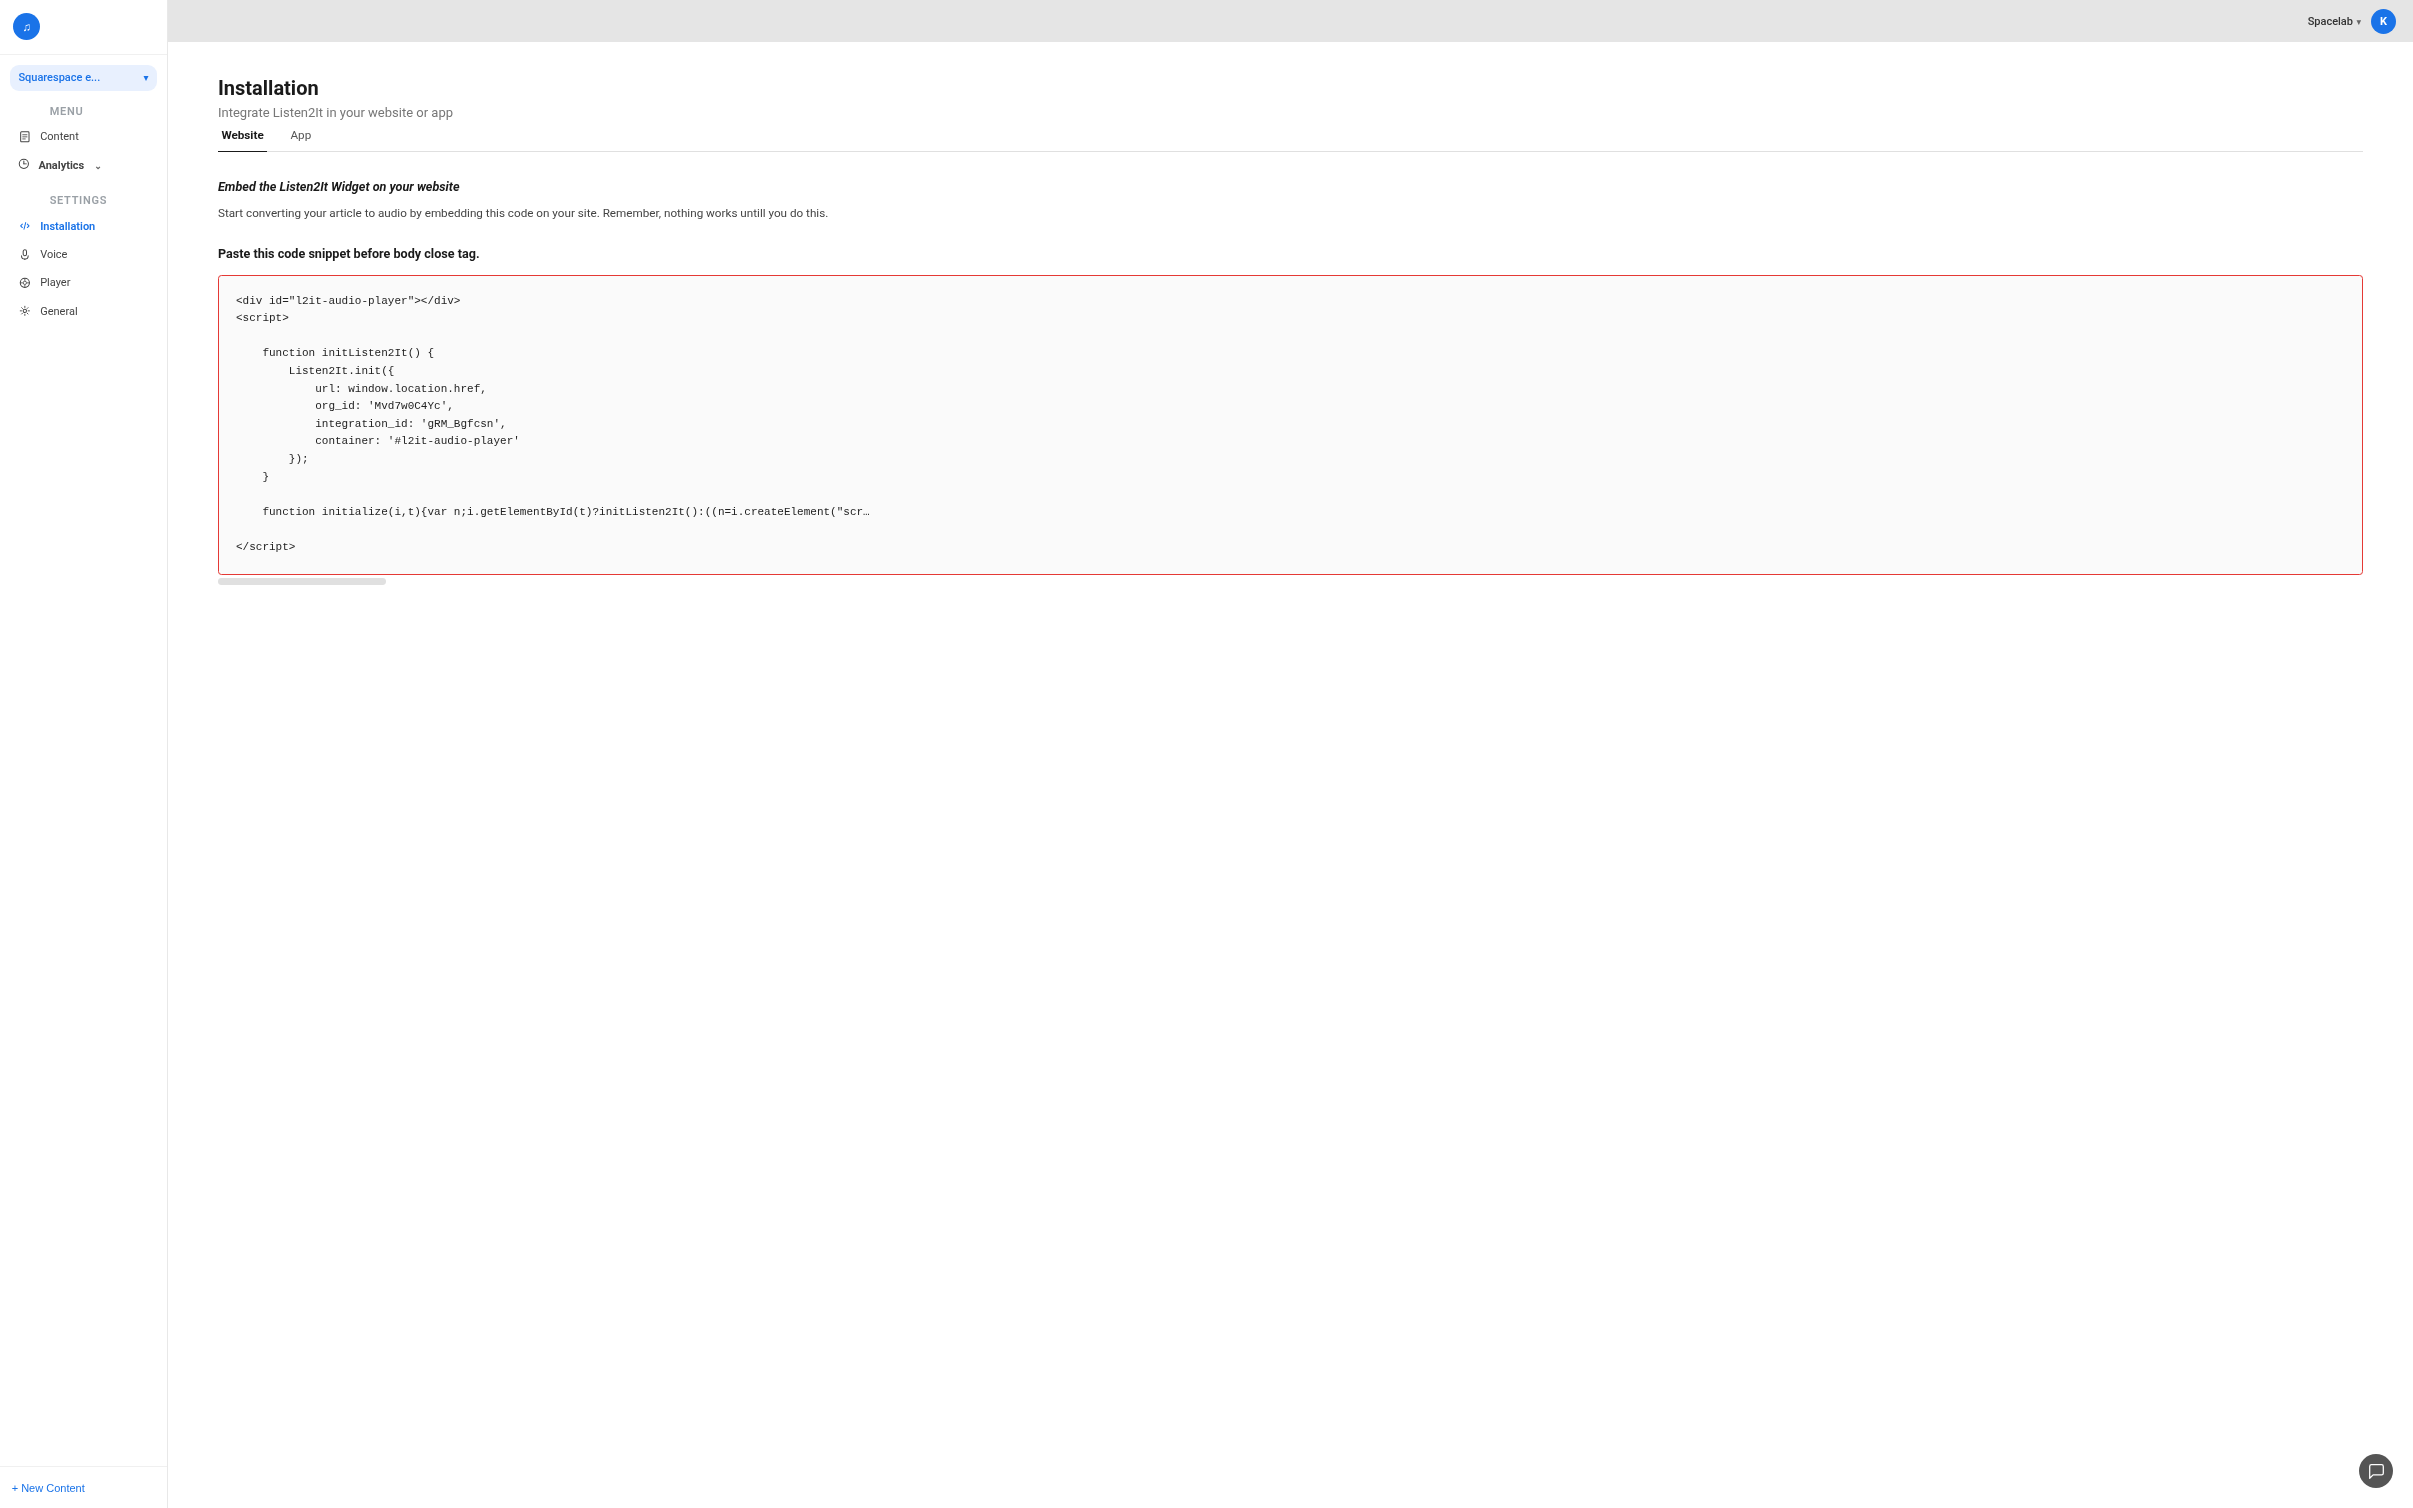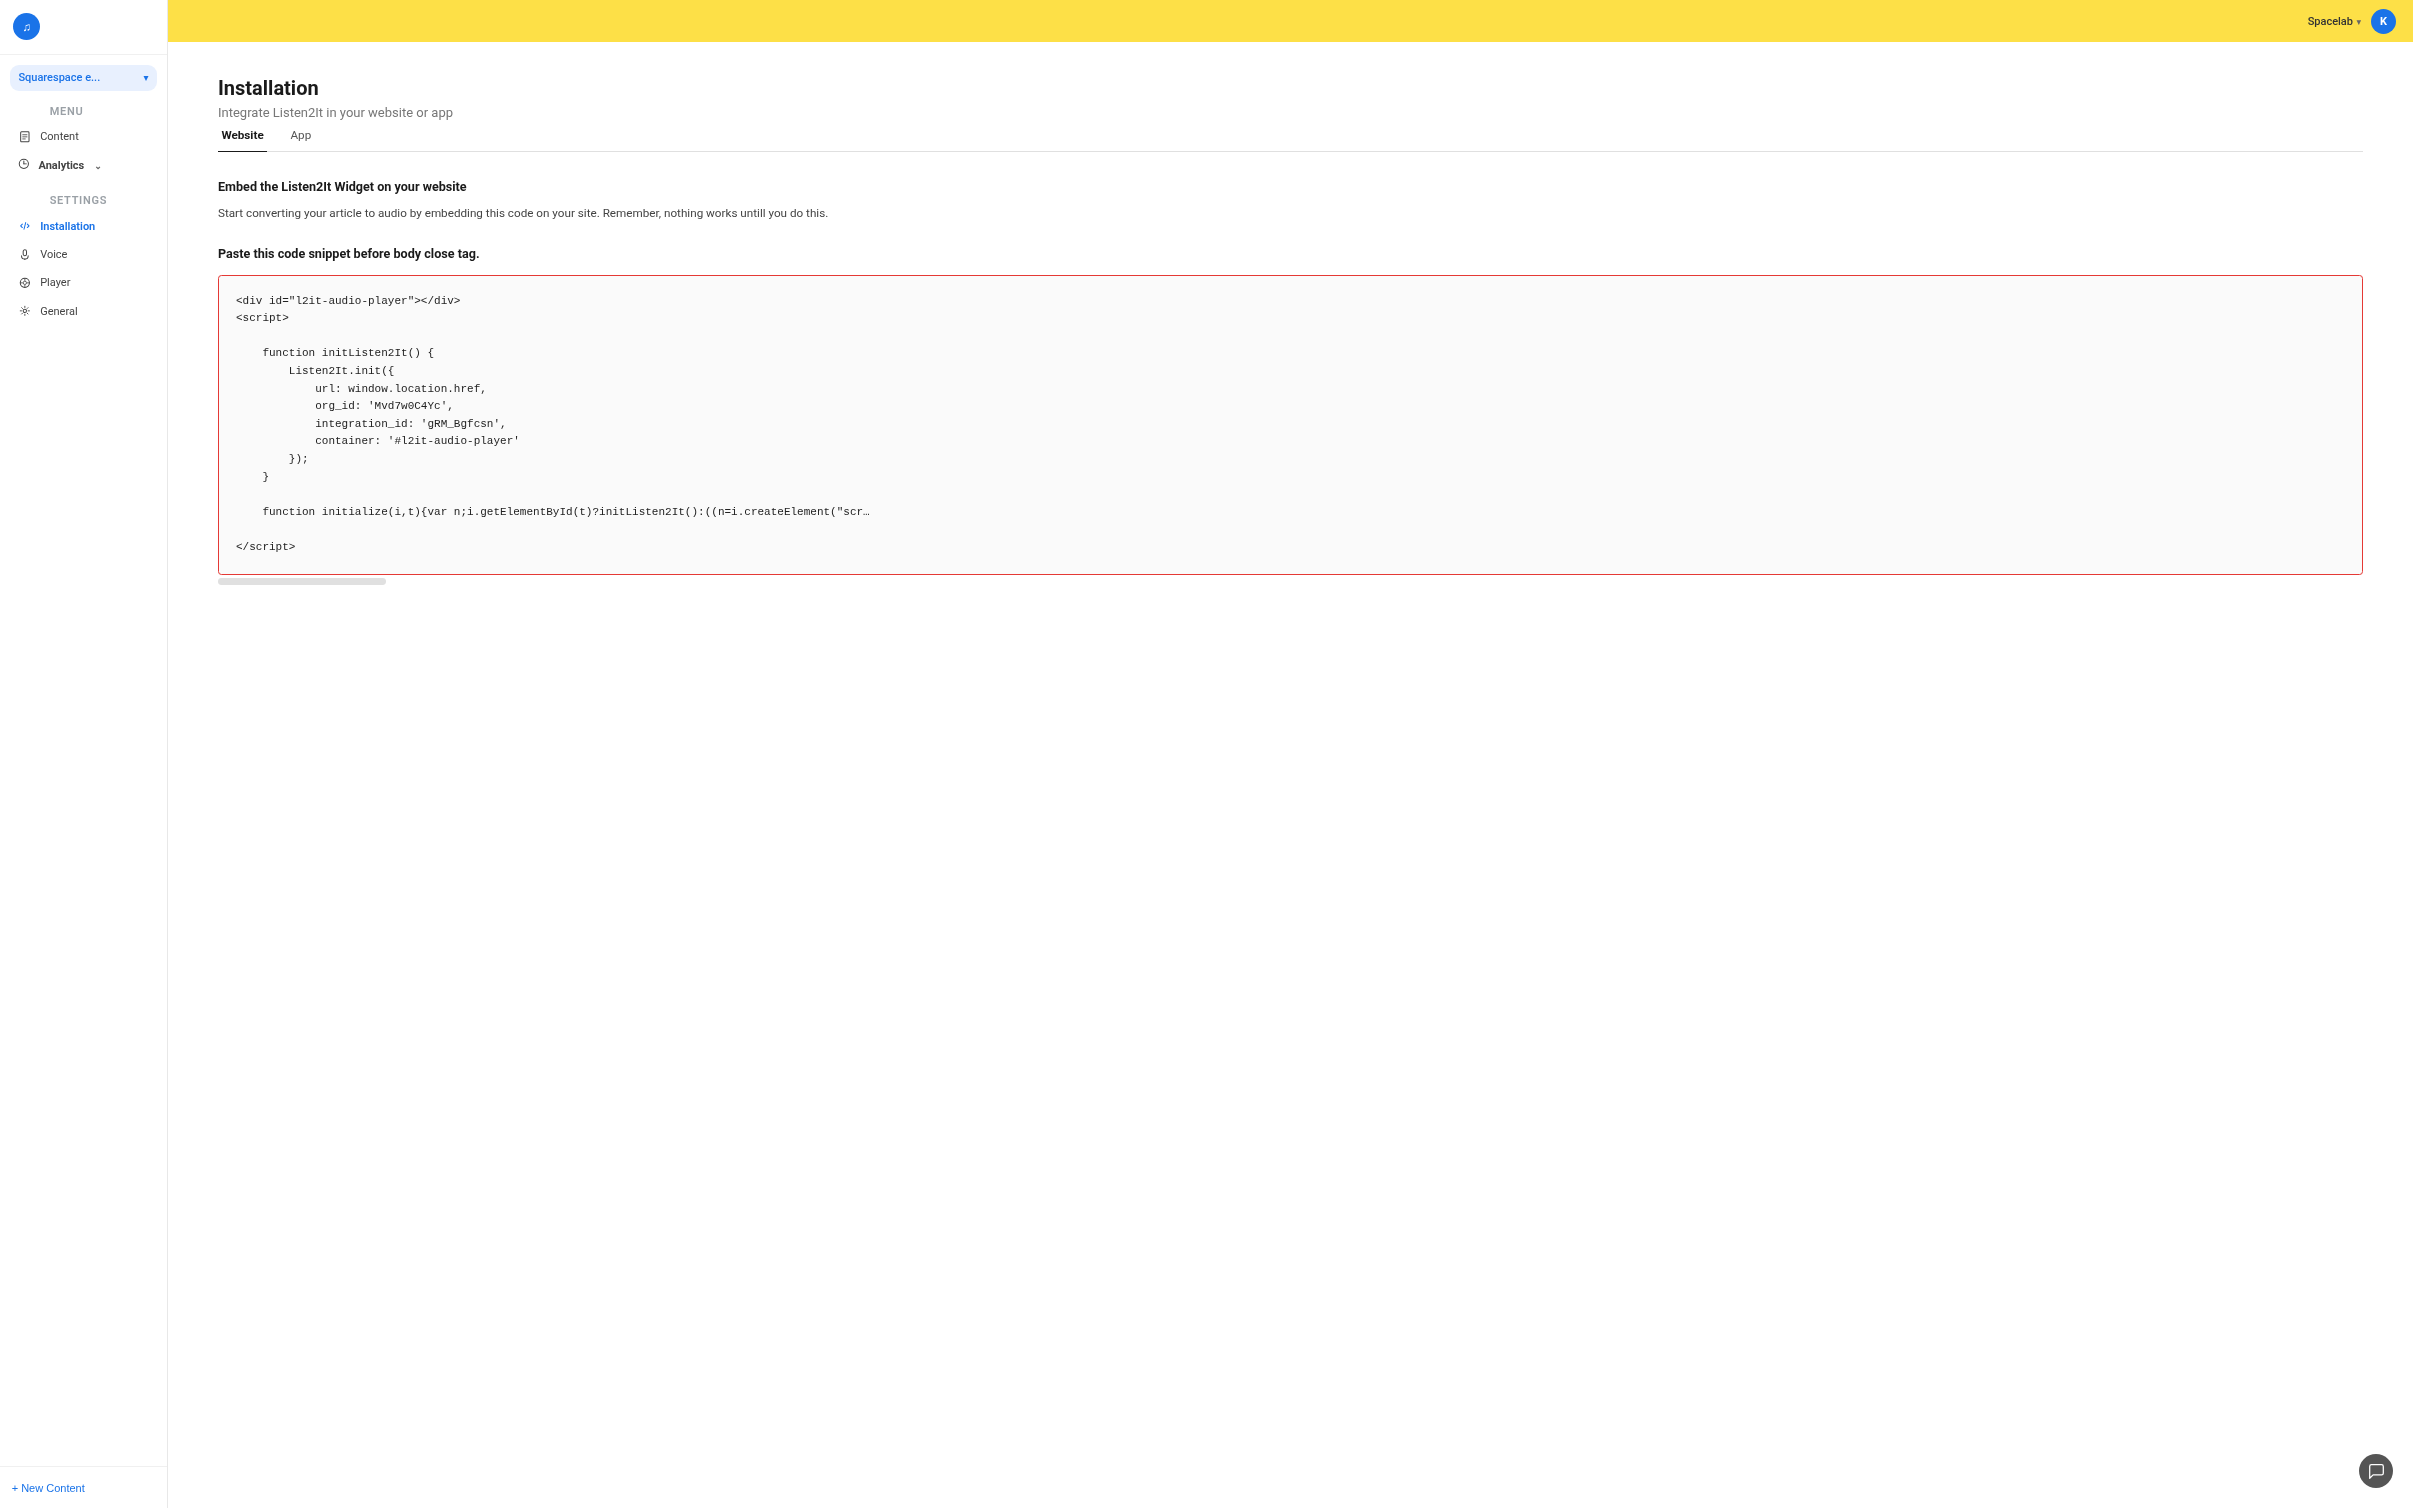--- a/index.html
+++ b/index.html
@@ -151,21 +151,21 @@
       background: #fff;
     }
 
     
     .top-bar {
       position: fixed;
       top: 0;
       right: 0;
       left: 168px;
       height: 42px;
-      background: #fde047;
+      background: #e5e5e5;
       display: flex;
       align-items: center;
       justify-content: flex-end;
       padding: 0 17px;
       gap: 10px;
       z-index: 100;
     }
 
     .workspace-selector {
       display: flex;
@@ -235,20 +235,21 @@
       font-weight: 700;
       border-bottom: 1.7px solid #1a1a1a;
     }
 
     
     .section-title {
       font-size: 12.6px;
       font-weight: 700;
       color: #1a1a1a;
       margin-bottom: 10px;
+      font-style: italic;
     }
 
     .section-body {
       font-size: 11.7px;
       color: #444;
       line-height: 1.6;
       margin-bottom: 10px;
     }
 
     .code-section-title {

